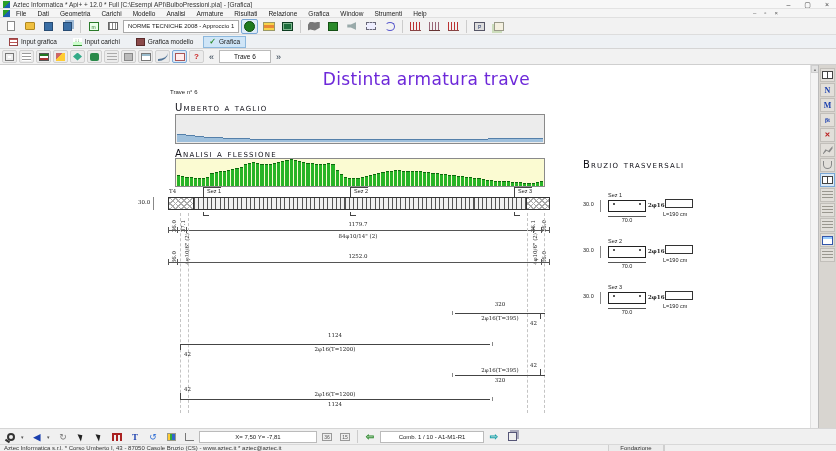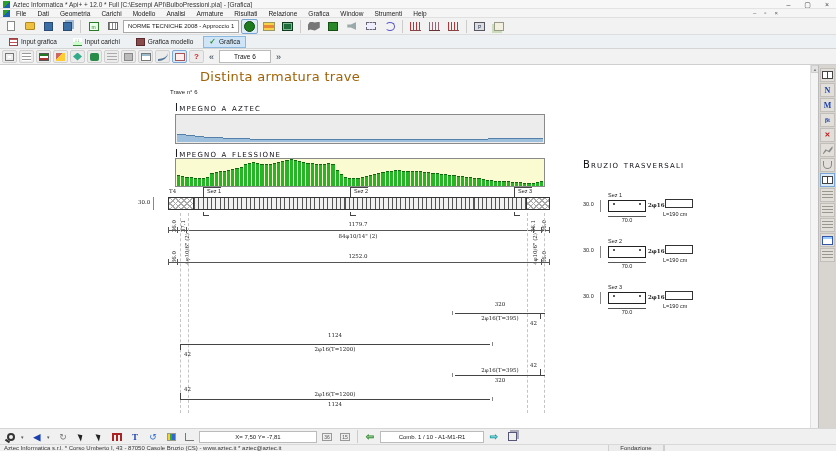--- a/index.html
+++ b/index.html
@@ -80,21 +80,21 @@
   .ssq.sel { border-color:#7aa7d6; background:#dceaf7; }
   .blue-letter { color:#1a3fae; font-family:"Liberation Serif",serif; font-weight:bold; font-size:8px; }
   .gray-micro { width:11px; height:8px; background:repeating-linear-gradient(#9a978f 0 1px,transparent 1px 3px); }
   .i-pair { width:11px; height:8px; border:1px solid #444; background:#fff; box-shadow:inset -4px 0 0 #fff,inset -5px 0 0 #444; }
   .i-cutred { color:#b22; font-size:7px; line-height:8px; font-weight:bold; }
   .i-tool { width:10px; height:8px; background:#8a8a8a; clip-path:polygon(0 100%,30% 40%,60% 60%,100% 0,100% 30%,70% 80%,40% 60%,10% 100%); }
   .i-hook { width:9px; height:8px; border:1px solid #888; border-top:none; border-radius:0 0 5px 5px; }
   .i-btbl { width:11px; height:9px; background:#fff; border:1px solid #35a; box-shadow:inset 0 2px 0 #9cf; }
 
   
-  .dtitle { position:absolute; font-size:13px; color:#a16207; letter-spacing:.3px; text-align:left; font-family:"DejaVu Sans",sans-serif; }
+  .dtitle { position:absolute; font-size:17px; color:#6d28d9; letter-spacing:.3px; text-align:right; font-family:"DejaVu Sans",sans-serif; }
   .dsub { position:absolute; font-size:6px; color:#222; }
   .dhead { position:absolute; font-variant:small-caps; font-size:10px; letter-spacing:1.2px; color:#101018; font-family:"DejaVu Sans",sans-serif; }
   .chartbox { position:absolute; border:1px solid #8a8a8a; }
   .taglio { background:#ececec; display:flex; align-items:flex-end; padding:1px; }
   .tseg { flex:1; background:#9fc0dc; border-top:1px solid #5580aa; }
   .fless { background:#fbfbd2; display:flex; align-items:flex-end; gap:1px; padding:0 1px; }
   .fbar { flex:1; background:#27b427; border-top:1px solid #0c6a0c; }
 
   .beam { position:absolute; height:13px; border:1px solid #333; display:flex; }
   .hatch { background:repeating-linear-gradient(45deg,#aaa 0 1px,transparent 1px 4px),repeating-linear-gradient(135deg,#aaa 0 1px,transparent 1px 4px),#fff; }
@@ -314,21 +314,21 @@
   <div class="trave-tab">Trave 6</div>
   <span class="navarr">»</span>
 </div>
 
 <div class="main">
   <div class="canvas">
 
     <div class="dtitle" style="left:200px;top:4px;width:330px;">Distinta armatura trave</div>
     <div class="dsub" style="left:170px;top:24px;">Trave n° 6</div>
 
-    <div class="dhead" style="left:175px;top:37px;">Impegno a aztec</div>
+    <div class="dhead" style="left:175px;top:37px;">Umberto a taglio</div>
     <div class="chartbox taglio" style="left:175px;top:49px;width:370px;height:30px;">
       <div style="display:flex;align-items:flex-end;width:100%;height:100%;">
           <div class="tseg" style="height: 30%;"></div>
           <div class="tseg" style="height: 26%;"></div>
           <div class="tseg" style="height: 22%;"></div>
           <div class="tseg" style="height: 20%;"></div>
           <div class="tseg" style="height: 18%;"></div>
           <div class="tseg" style="height: 15%;"></div>
           <div class="tseg" style="height: 14%;"></div>
           <div class="tseg" style="height: 14%;"></div>
@@ -360,21 +360,21 @@
           <div class="tseg" style="height: 13%;"></div>
           <div class="tseg" style="height: 14%;"></div>
           <div class="tseg" style="height: 14%;"></div>
           <div class="tseg" style="height: 14%;"></div>
           <div class="tseg" style="height: 15%;"></div>
           <div class="tseg" style="height: 15%;"></div>
           <div class="tseg" style="height: 16%;"></div>
         </div>
     </div>
 
-    <div class="dhead" style="left:175px;top:83px;">Impegno a flessione</div>
+    <div class="dhead" style="left:175px;top:83px;">Analisi a flessione</div>
     <div class="chartbox fless" style="left:175px;top:93px;width:370px;height:29px;">
       <div style="display:flex;align-items:flex-end;gap:1px;width:100%;height:100%;">
           <div class="fbar" style="height: 42%;"></div>
           <div class="fbar" style="height: 38%;"></div>
           <div class="fbar" style="height: 35%;"></div>
           <div class="fbar" style="height: 33%;"></div>
           <div class="fbar" style="height: 30%;"></div>
           <div class="fbar" style="height: 28%;"></div>
           <div class="fbar" style="height: 30%;"></div>
           <div class="fbar" style="height: 33%;"></div>

